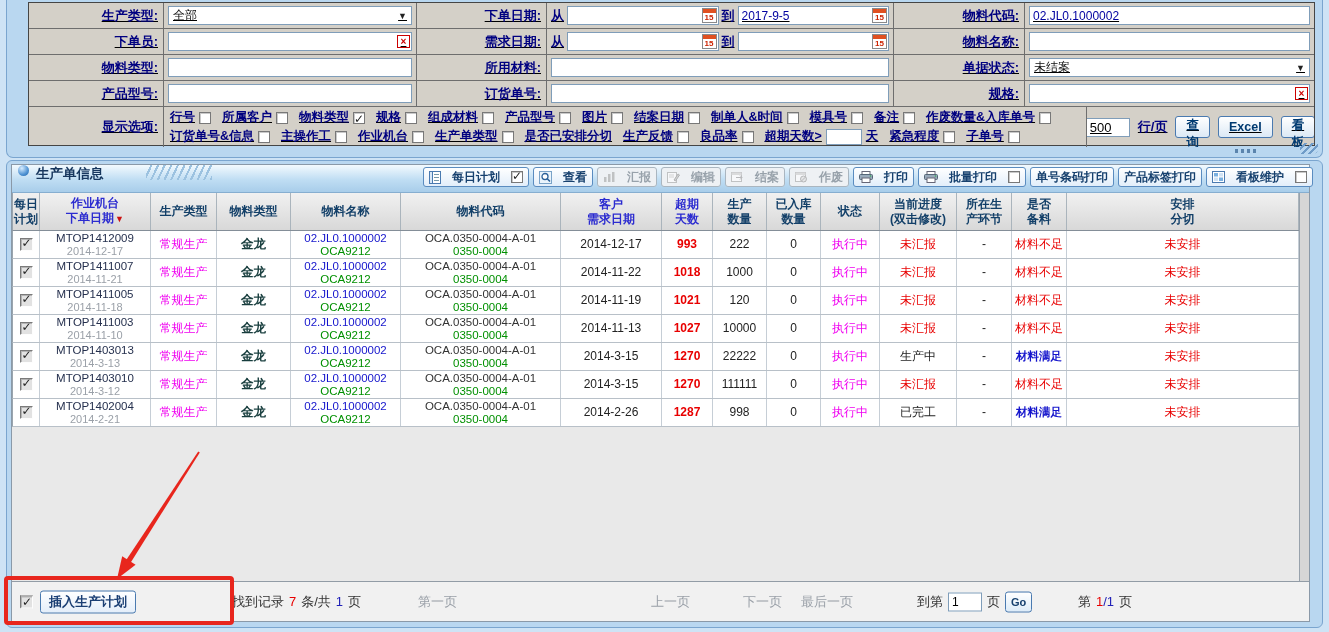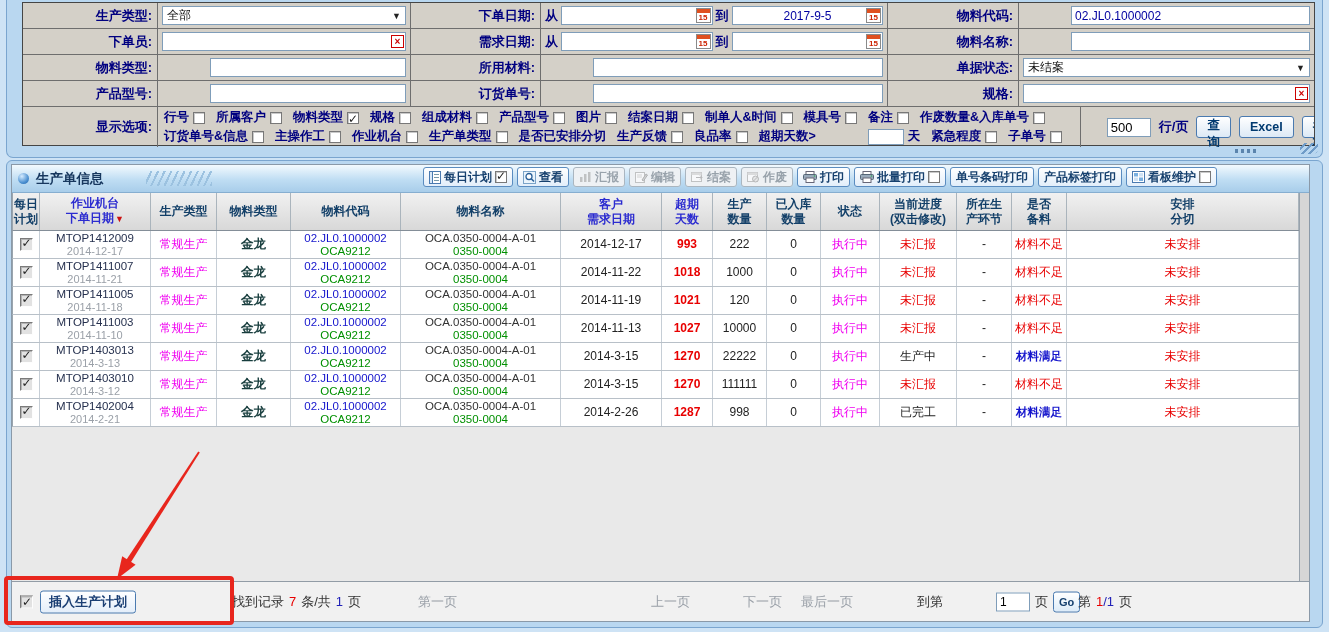--- a/index.html
+++ b/index.html
@@ -1,23 +1,23 @@
 <!DOCTYPE html>
 <html><head>
 <meta charset="utf-8">
 <style>
 *{margin:0;padding:0;box-sizing:border-box;}
 html,body{width:1329px;height:632px;}
 body{position:relative;background:#cee3f5;font-family:"Liberation Sans","DejaVu Sans",sans-serif;overflow:hidden;font-size:12px;}
 button{font-family:inherit;cursor:pointer;}
-input{font-family:inherit;margin-left:48px;}
+input{font-family:inherit;}
 
 
 .top-panel{position:absolute;left:6px;top:0;width:1317px;height:158px;background:#b9d7f0;
-  border:1px solid #7aa5cf;border-top:none;border-radius:0 0 7px 7px;padding:2px 7px 11px 15px;}
+  border:1px solid #7aa5cf;border-top:none;border-radius:0 0 7px 7px;padding:2px 7px 11px 21px;text-decoration:underline;}
 .filter-grid{width:100%;height:100%;background:#d4d0c8;border:1px solid #454545;display:flex;flex-direction:column;}
 .frow{display:flex;border-bottom:1px solid #6e6e6e;height:26px;flex:none;}
 .frow.last{border-bottom:none;flex:1;height:auto;}
 .fcell{border-right:1px solid #6e6e6e;display:flex;align-items:center;overflow:hidden;}
 .fcell.end{border-right:none;}
 .flabel{justify-content:flex-end;padding-right:5px;color:#000080;font-weight:bold;font-size:13px;}
 .w-l1{width:135px}.w-f1{width:253px}.w-l2{width:130px}.w-f2{width:347px}.w-l3{width:131px}.w-f3{flex:1}
 .ffield{padding:0 4px;gap:3px;}
 .tinput{height:19px;border:1px solid #7f9db9;background:#fff;font-size:12px;padding:0 3px;flex:1;min-width:0;color:#0000a0;}
 .fselect{flex:1;height:19px;background:#fff;border:1px solid #7f9db9;display:flex;align-items:center;justify-content:space-between;padding:0 4px;font-size:12px;color:#111;cursor:pointer;}
@@ -40,28 +40,28 @@
 .splitter-dots{position:absolute;bottom:4px;left:1228px;width:23px;height:4px;
   background:repeating-linear-gradient(90deg,#5b84ad 0 3px,transparent 3px 6px);}
 .corner-grip{position:absolute;right:4px;bottom:3px;width:18px;height:11px;border-bottom-right-radius:5px;
   background:repeating-linear-gradient(135deg,transparent 0 3px,#6f9cc8 3px 5px);cursor:se-resize;}
 
 
 .main-panel{position:absolute;left:6px;top:160px;width:1317px;height:468px;background:#b9d7f0;
   border:1px solid #7aa5cf;border-radius:6px;padding:3px 12px 5px 4px;}
 .panel-content{width:100%;height:100%;background:#e9e9e9;border:1px solid #8a99a8;display:flex;flex-direction:column;position:relative;}
 .titlebar{height:28px;flex:none;background:linear-gradient(#f3fafe,#bfddf3 55%,#a8cdea);border-bottom:1px solid #86aed0;
-  display:flex;align-items:center;padding:0 6px;position:relative;}
+  display:flex;align-items:flex-start;padding:0 6px;position:relative;}
 .sphere{width:11px;height:11px;border-radius:50%;flex:none;margin-right:7px;
   background:radial-gradient(circle at 35% 30%,#d6ecff,#4f92d2 60%,#1c5fa8);}
 .panel-title{color:#17375e;font-weight:bold;font-size:13.5px;}
 .hatch{width:66px;height:15px;margin-left:42px;
   background:repeating-linear-gradient(115deg,transparent 0 4px,#9cc2e0 4px 6px);}
 .toolbar{position:absolute;left:411px;top:2px;display:flex;gap:4px;align-items:center;}
-.tbtn{height:20px;display:flex;align-items:center;gap:3px;padding:0 5px;background:linear-gradient(#ffffff,#e2eefa);
+.tbtn{height:20px;display:flex;align-items:center;gap:11px;padding:0 5px;background:linear-gradient(#ffffff,#e2eefa);
   border:1px solid #5a8cc0;border-radius:3px;font-size:12px;color:#16406e;font-weight:bold;white-space:nowrap;}
 .tbtn.disabled{color:#98a2ab;border-color:#aab6c0;background:#eef1f4;cursor:default;}
 .tbtn.disabled .ticon{filter:grayscale(1);opacity:.55;}
 .ticon{display:inline-flex;align-items:center;}
 
 
 .table-wrap{flex:1;position:relative;padding-right:10px;overflow:hidden;background:#e9e9e9;}
 .thead,.trow{display:grid;grid-template-columns:27px 111px 66px 74px 110px 160px 101px 51px 54px 54px 59px 77px 55px 55px 1fr;border-left:1px solid #9aa5ae;}
 .thead{background:linear-gradient(#f1f1f1,#d8d8d8);border-bottom:1px solid #848e98;}
 .th{border-right:1px solid #aab4bc;min-height:37px;display:flex;flex-direction:column;align-items:center;justify-content:center;
@@ -436,24 +436,24 @@
             <div class="th-line">作业机台</div>
             <div class="th-line">下单日期<span class="sort-arrow">▼</span></div>
           </div>
           <div class="th">
             <div class="th-line">生产类型</div>
           </div>
           <div class="th">
             <div class="th-line">物料类型</div>
           </div>
           <div class="th">
+            <div class="th-line">物料名称</div>
+          </div>
+          <div class="th">
             <div class="th-line">物料代码</div>
-          </div>
-          <div class="th">
-            <div class="th-line">物料名称</div>
           </div>
           <div class="th th-link">
             <div class="th-line">客户</div>
             <div class="th-line">需求日期</div>
           </div>
           <div class="th th-link">
             <div class="th-line">超期</div>
             <div class="th-line">天数</div>
           </div>
           <div class="th">

